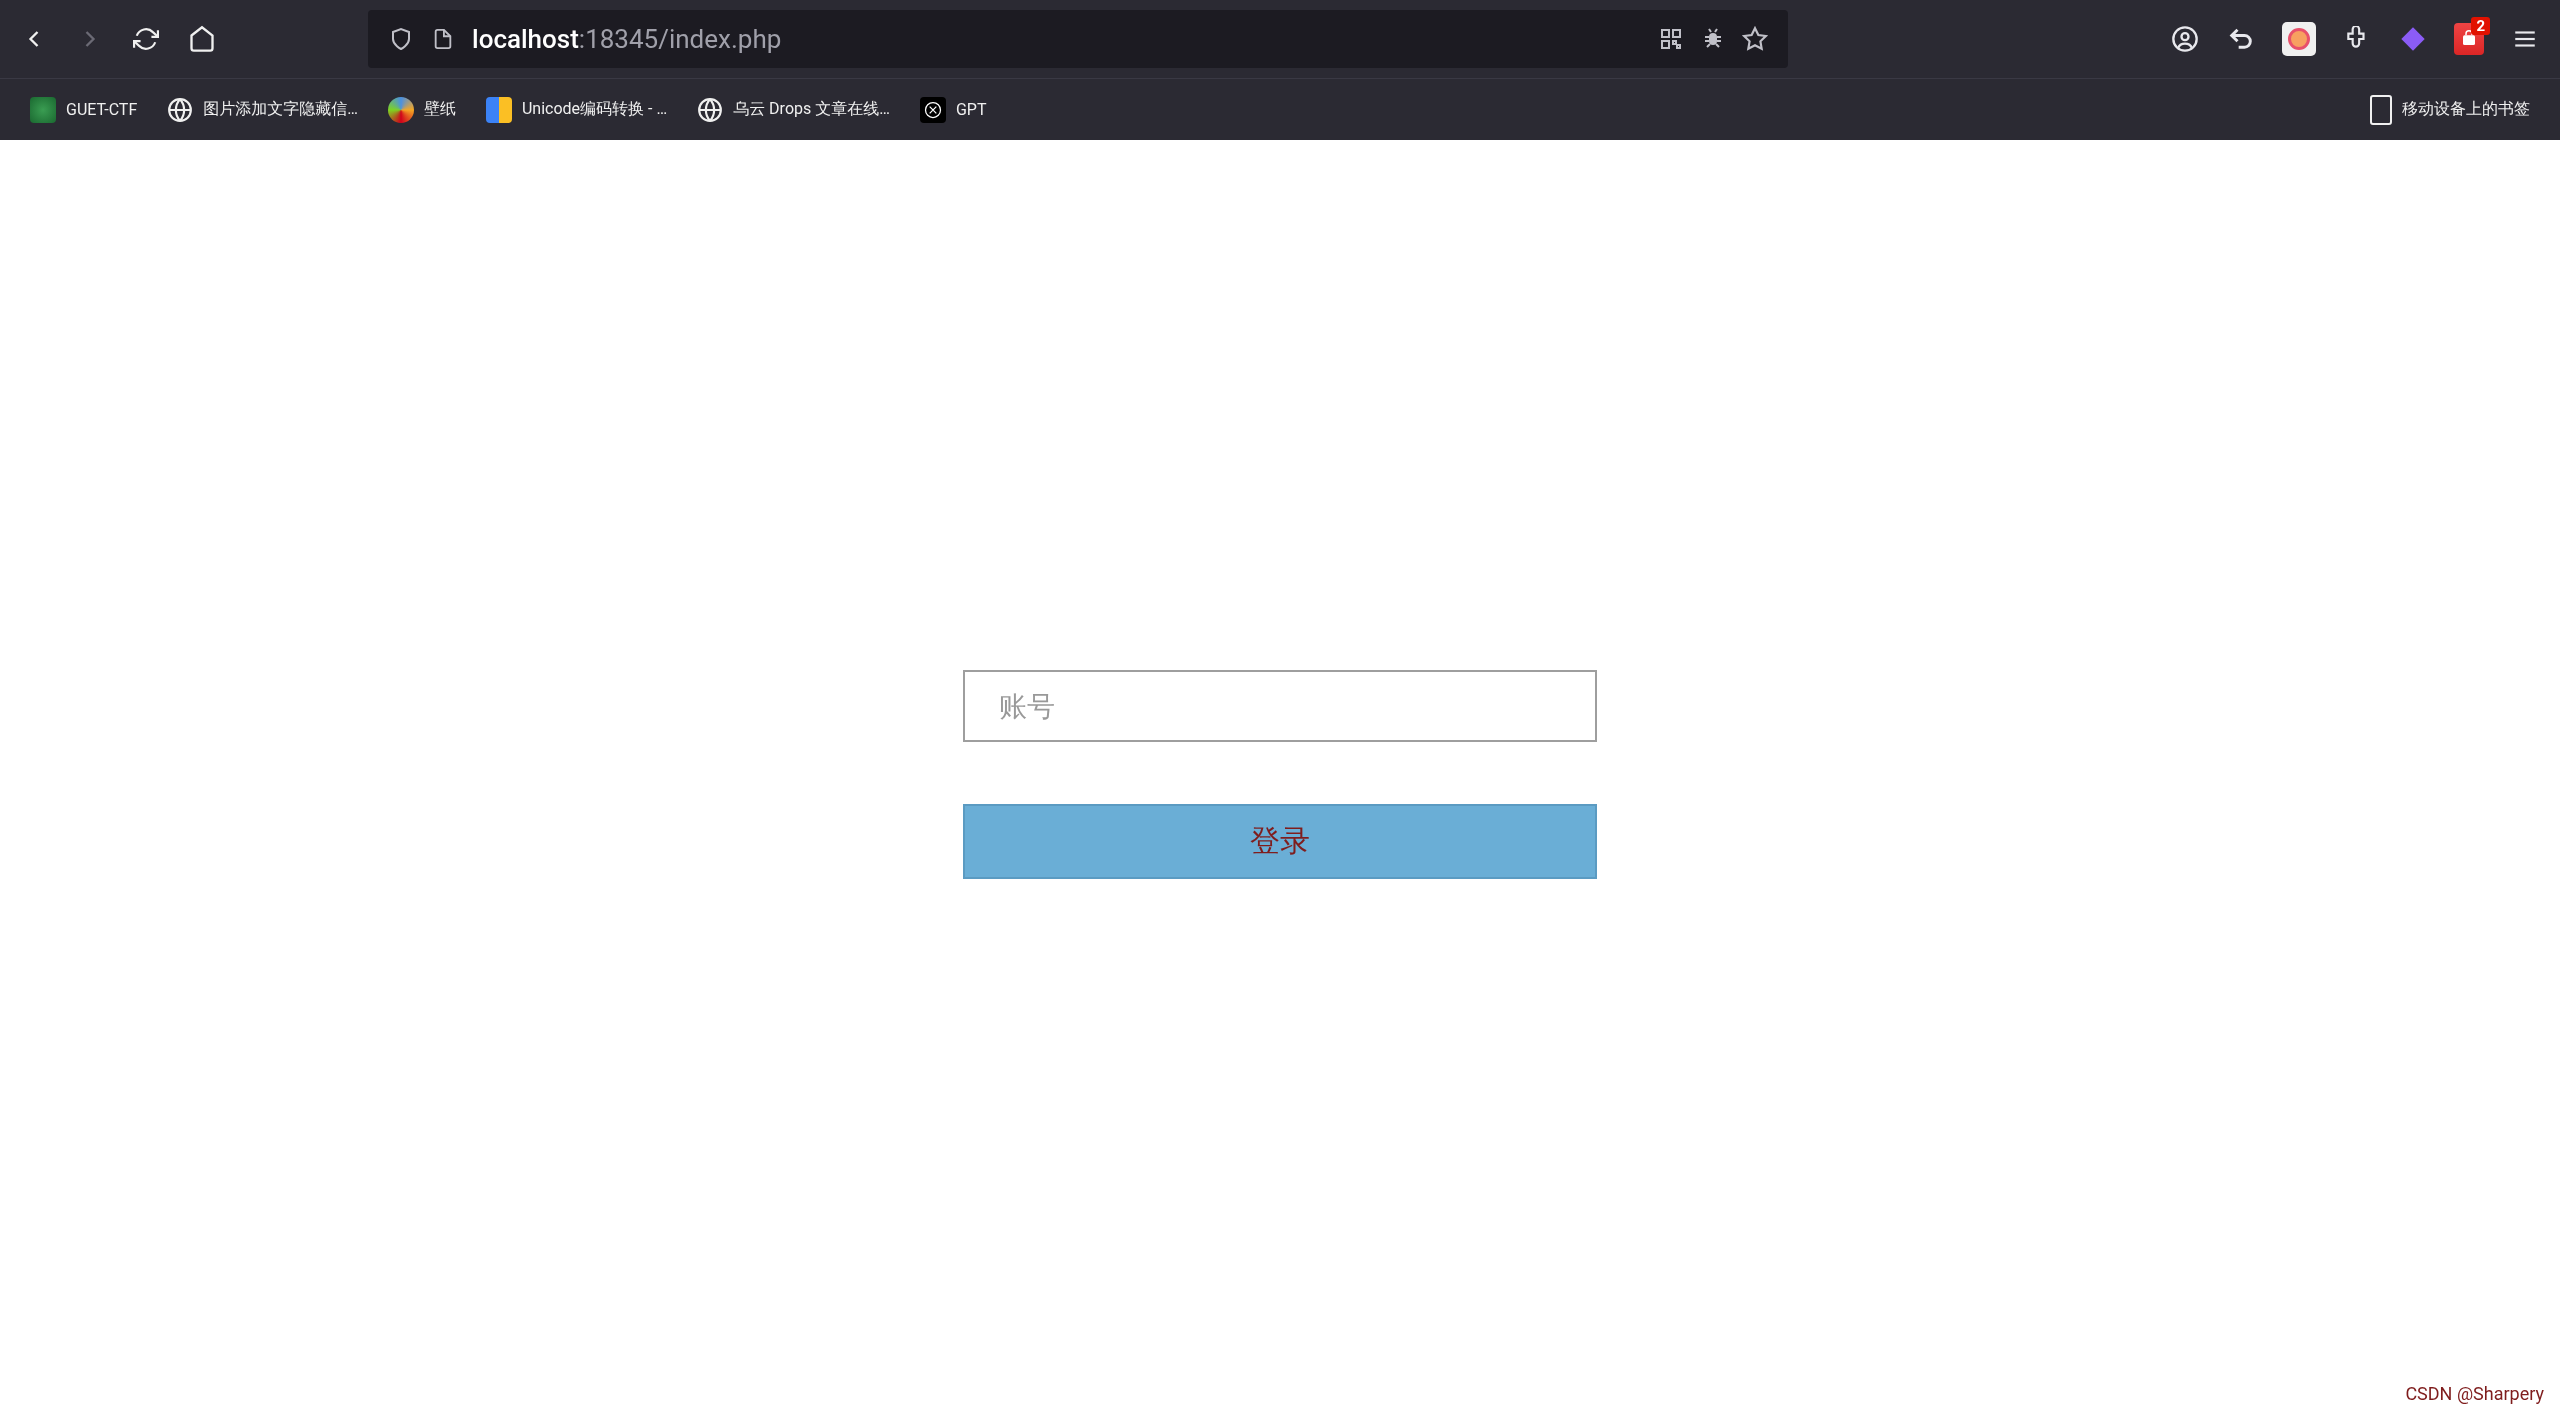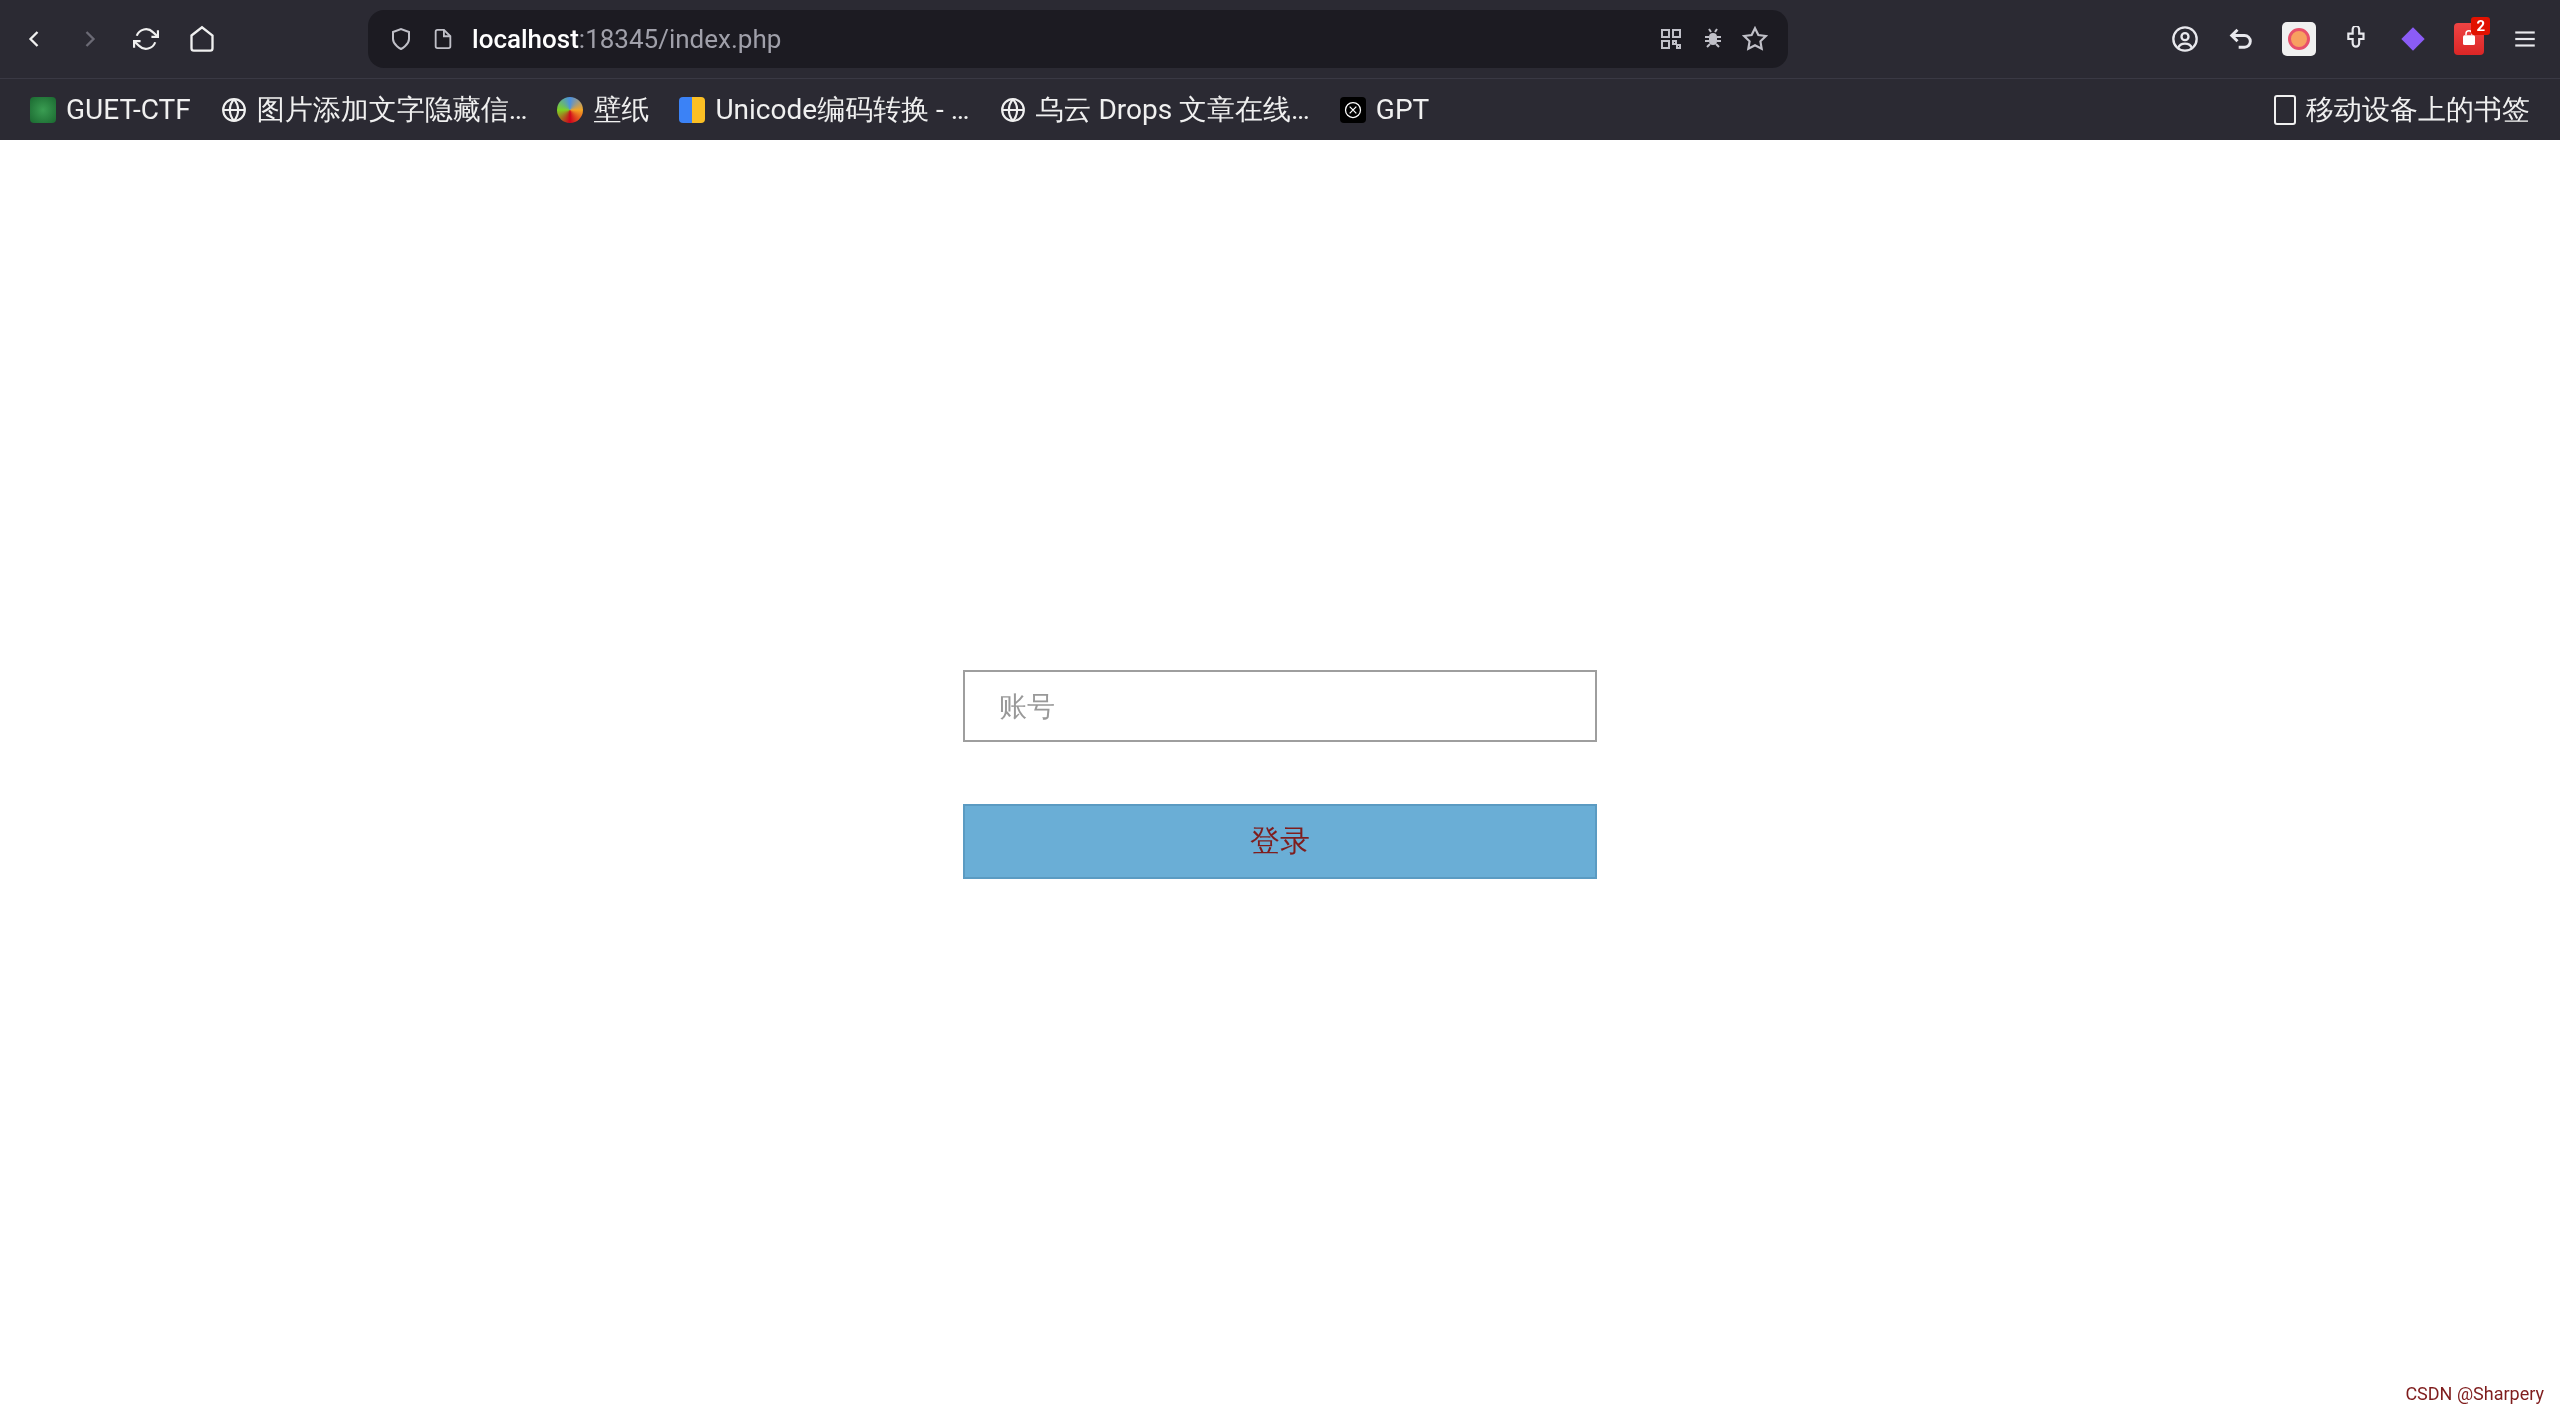--- a/index.html
+++ b/index.html
@@ -36,21 +36,21 @@
       display: flex;
       align-items: center;
       justify-content: center;
       cursor: pointer;
     }
     .nav-icon.disabled { color: #6b6a75; }
     .address-bar {
       flex: 0 0 1420px;
       height: 58px;
       background: #1c1b22;
-      border-radius: 16px;
+      border-radius: 4px;
       display: flex;
       align-items: center;
       padding: 0 20px;
       gap: 16px;
     }
     .address-bar-left-icons {
       display: flex;
       gap: 16px;
       align-items: center;
     }
@@ -124,21 +124,21 @@
       align-items: center;
       padding: 0 24px;
       gap: 18px;
       border-top: 1px solid #3a3944;
     }
     .bookmark {
       display: flex;
       align-items: center;
       gap: 10px;
       color: #f0f0f0;
-      font-size: 28px;
+      font-size: 16px;
       cursor: pointer;
       padding: 0 6px;
     }
     .bookmark-favicon {
       width: 26px;
       height: 26px;
       border-radius: 4px;
       display: flex;
       align-items: center;
       justify-content: center;

